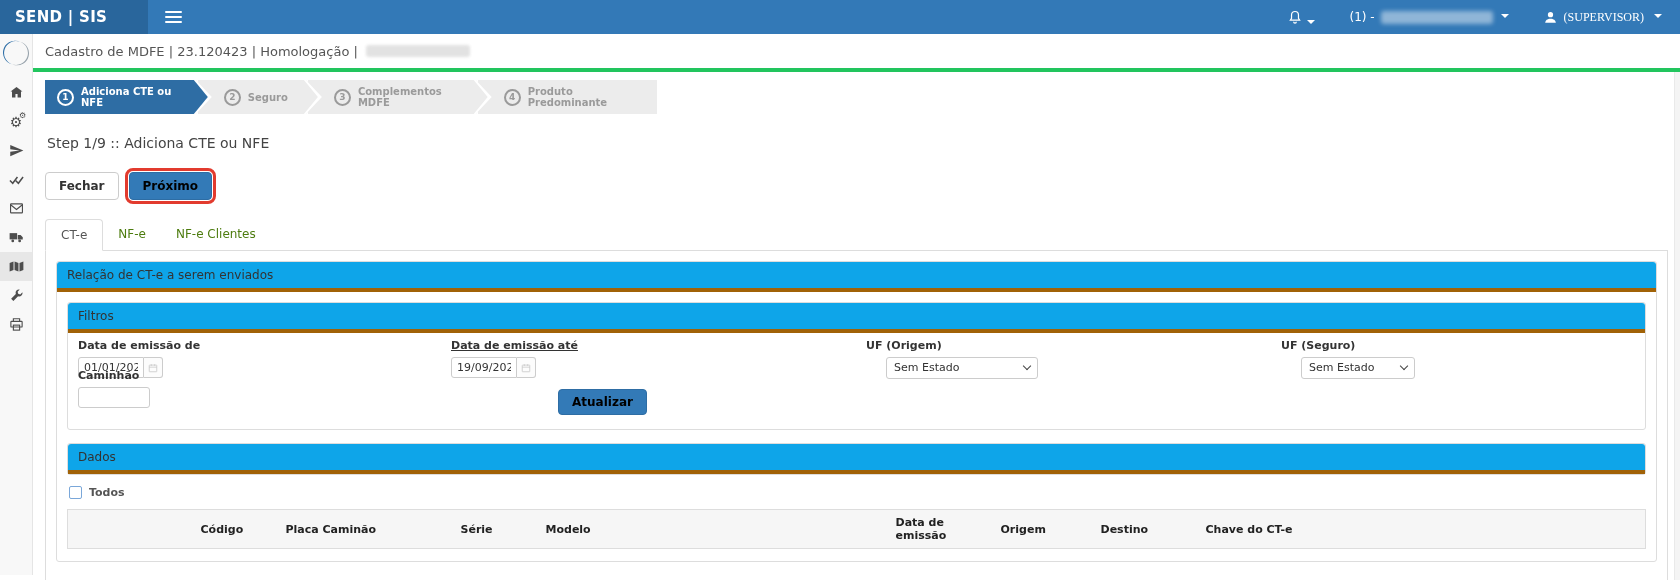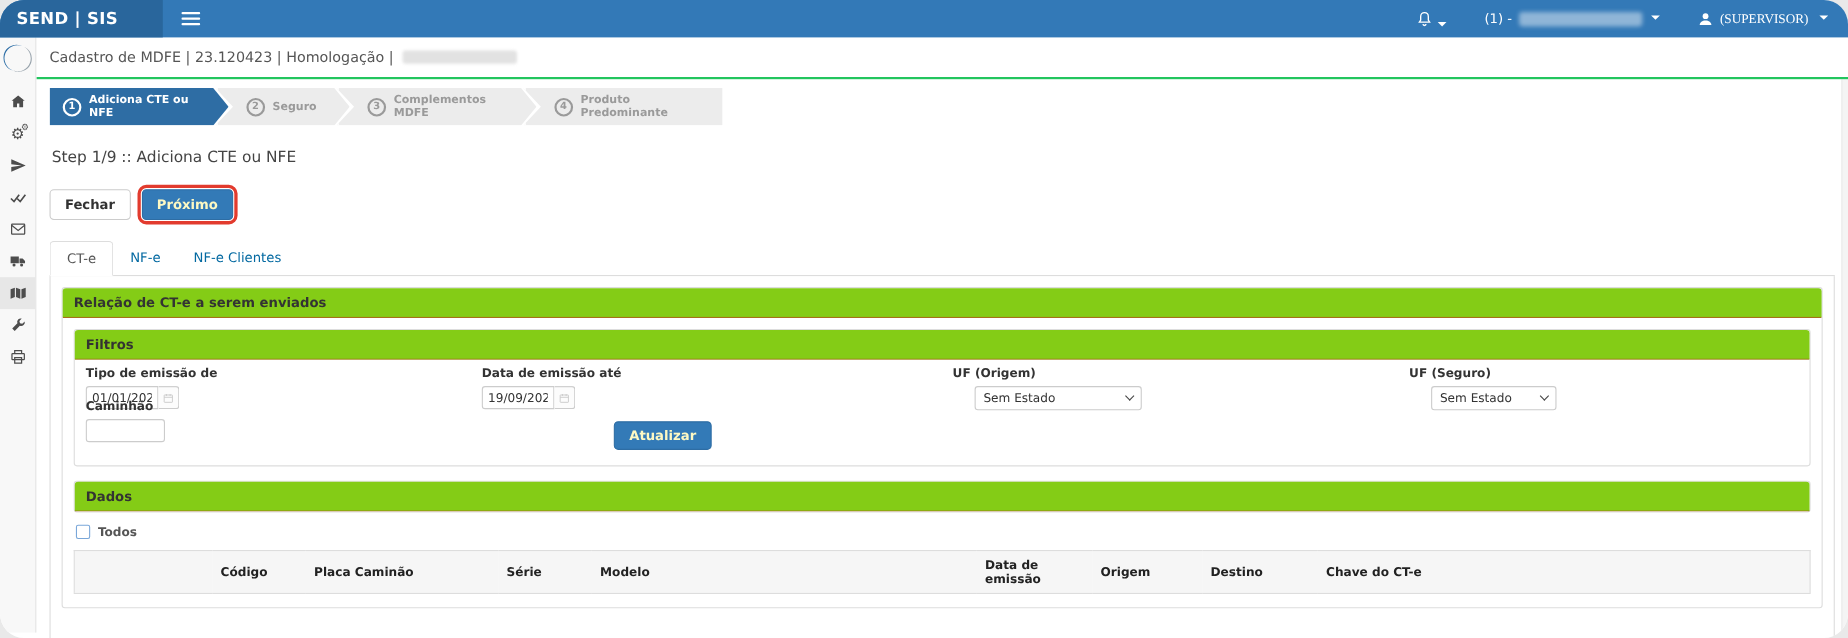--- a/index.html
+++ b/index.html
@@ -1,21 +1,20 @@
 <!DOCTYPE html>
 <html><head>
 <meta charset="utf-8">
 <style>
   * { box-sizing: border-box; margin: 0; padding: 0; }
   html,body { background:#e9e9e9; }
   .screen {
     position: relative; width: 1680px; height: 580px; background:#fff;
     overflow: hidden; font-family: "DejaVu Sans","Liberation Sans",sans-serif;
     color:#333;
-    border-radius:22px;
   }
   
   .topbar { position:absolute; top:0; left:0; right:0; height:34px; background:#3379b7; display:flex; align-items:center; color:#fff; z-index:30; }
   .brand { width:148px; height:34px; background:#29669c; display:flex; align-items:center; padding-left:15px; font-weight:bold; font-size:15px; letter-spacing:.3px; }
   .menu-toggle { margin-left:13px; display:flex; flex-direction:column; gap:2.5px; cursor:pointer; padding:4px; }
   .menu-toggle span { width:17px; height:2.5px; background:#fff; border-radius:1px; }
   .topbar-right { margin-left:auto; display:flex; align-items:center; font-size:12px; padding-right:18px; }
   .bell-wrap { display:flex; align-items:flex-end; margin-right:34px; cursor:pointer; }
   .caret { display:inline-block; width:0; height:0; border-left:4px solid transparent; border-right:4px solid transparent; border-top:4px solid #fff; margin-left:4px; margin-bottom:2px; }
   .company-group { display:flex; align-items:center; margin-right:34px; cursor:pointer; }
@@ -25,47 +24,47 @@
   .user-group { display:flex; align-items:center; gap:6px; cursor:pointer;font-family:Liberation Serif, serif; }
   
   .sidebar { position:absolute; top:34px; left:0; bottom:5px; width:33px; background:#f8f8f8; border-right:1px solid #e5e5e5; z-index:20; }
   .logo { width:26px; height:26px; margin:6px auto 12px; display:block; }
   .side-icon { height:29px; display:flex; align-items:center; justify-content:center; color:#4d4d4d; cursor:pointer; }
   .side-icon svg { width:15px; height:15px; }
   .side-icon.active { background:#e7e7e7; }
   .gear-glyph { font-size:14px; line-height:1; position:relative; }
   .gear-glyph small { position:absolute; font-size:8px; right:-4px; top:-3px; }
   
-  .crumbbar { position:absolute; top:34px; left:33px; right:0; height:38px; background:#fff; border-bottom:2px solid #22c55e; display:flex; align-items:center; padding-left:12px; font-size:13px; color:#555; z-index:10; }
+  .crumbbar { position:absolute; top:34px; left:33px; right:0; height:38px; background:#fff; border-bottom:4px solid #22c55e; display:flex; align-items:center; padding-left:12px; font-size:13px; color:#555; z-index:10; }
   
   .main { position:absolute; top:72px; left:33px; right:0; bottom:0; padding:8px 12px 0 12px; }
   
   .steps { display:flex; height:34px; width:600px; }
   .step { display:flex; align-items:center; gap:7px; font-size:10px; font-weight:bold; padding:0 30px 0 12px; margin-right:-12px; }
   .step .stepnum { width:17px; height:17px; border-radius:50%; border:2px solid currentColor; display:flex; align-items:center; justify-content:center; font-size:9px; flex:0 0 auto; }
   .step.active { background:#2e6da4; color:#fff; clip-path:polygon(0 0, calc(100% - 14px) 0, 100% 50%, calc(100% - 14px) 100%, 0 100%); z-index:4; }
   .step.inactive { background:#ececec; color:#9a9a9a; clip-path:polygon(0 0, calc(100% - 14px) 0, 100% 50%, calc(100% - 14px) 100%, 0 100%, 16px 50%); }
   .step.inactive.last { clip-path:polygon(0 0, 100% 0, 100% 100%, 0 100%, 16px 50%); padding-right:22px; }
   .step.inactive { padding-left:26px; }
   .step + .step { border-left:2px solid #fff; }
   
   .step-title { margin:21px 0 0 2px; font-size:14px; color:#444; }
   
   .actions { margin-top:17px; display:flex; align-items:center; gap:4px; }
   .btn { font-family:inherit; font-size:12px; font-weight:bold; padding:6px 13px; border-radius:4px; border:1px solid #ccc; background:#fff; color:#333; cursor:pointer; }
-  .btn-primary { background:#337ab7; border-color:#2e6da4; color:#fef9c3; }
+  .btn-primary { background:#337ab7; border-color:#2e6da4; color:#000000; }
   .ring { display:inline-block; border:3px solid #e23b2e; border-radius:8px; padding:1px; margin-left:2px; }
   
   .tabs { display:flex; margin-top:15px; border-bottom:1px solid #ddd; font-size:12px; }
-  .tab { padding:8px 15px; cursor:pointer; color:#0369a1; margin-bottom:-1px; }
+  .tab { padding:8px 15px; cursor:pointer; color:#4d7c0f; margin-bottom:-1px; }
   .tab.active { color:#555; background:#fff; border:1px solid #ddd; border-bottom-color:#fff; border-radius:4px 4px 0 0; cursor:default; }
   .tab-content { border:1px solid #ddd; border-top:none; padding:10px; height:360px; }
   
   .panel { border:1px solid #ddd; border-radius:3px; background:#fff; }
-  .panel-heading { background:#84cc16; border-bottom:1px solid #a16207; padding:6px 10px; font-size:12px; color:#333; border-radius:3px 3px 0 0;font-weight:bold; }
+  .panel-heading { background:#0ea5e9; border-bottom:4px solid #a16207; padding:6px 10px; font-size:12px; color:#333; border-radius:3px 3px 0 0; }
   .panel-body { padding:10px; }
   
   .flabel { font-size:11px; font-weight:bold; color:#333; margin-bottom:4px; display:block; }
   .f-abs { position:absolute; }
   .inp { font-family:inherit; font-size:11px; height:21px; border:1px solid #ccc; border-radius:3px 0 0 3px; padding:0 5px; color:#333; }
   .inp.solo { border-radius:3px; }
   .igroup { display:inline-flex; align-items:stretch; }
   .iaddon { width:19px; border:1px solid #ccc; border-left:none; border-radius:0 3px 3px 0; background:#fcfcfc; display:flex; align-items:center; justify-content:center; color:#c9c9c9; }
   .iaddon svg { width:10px; height:10px; }
   .sel { position:relative; display:inline-block;margin-left:20px; }
@@ -223,32 +222,32 @@
 
     <div class="tab-content">
       <div class="panel">
         <div class="panel-heading">Relação de CT-e a serem enviados</div>
         <div class="panel-body" style="padding:10px 10px 12px;">
 
           <div class="panel">
             <div class="panel-heading">Filtros</div>
             <div class="panel-body" style="position:relative; height:96px; padding:8px 10px;">
               <div class="f-abs" style="left:10px; top:6px;">
-                <label class="flabel">Tipo de emissão de</label>
+                <label class="flabel">Data de emissão de</label>
                 <span class="igroup">
                   <input class="inp" style="width: 66px; text-align: right;" value="01/01/2025">
                   <span class="iaddon">
                     <svg viewBox="0 0 24 24" fill="none" stroke="currentColor" stroke-width="2">
                         <rect x="3" y="5" width="18" height="16" rx="1"></rect>
                         <path d="M3 10h18M8 3v4M16 3v4"></path>
                       </svg>
                   </span>
                 </span>
               </div>
-              <div class="f-abs" style="left:370px; top:6px;">
+              <div class="f-abs" style="left:383px; top:6px;text-decoration:underline;">
                 <label class="flabel">Data de emissão até</label>
                 <span class="igroup">
                   <input class="inp" style="width: 66px; text-align: right;" value="19/09/2025">
                   <span class="iaddon">
                     <svg viewBox="0 0 24 24" fill="none" stroke="currentColor" stroke-width="2">
                         <rect x="3" y="5" width="18" height="16" rx="1"></rect>
                         <path d="M3 10h18M8 3v4M16 3v4"></path>
                       </svg>
                   </span>
                 </span>

